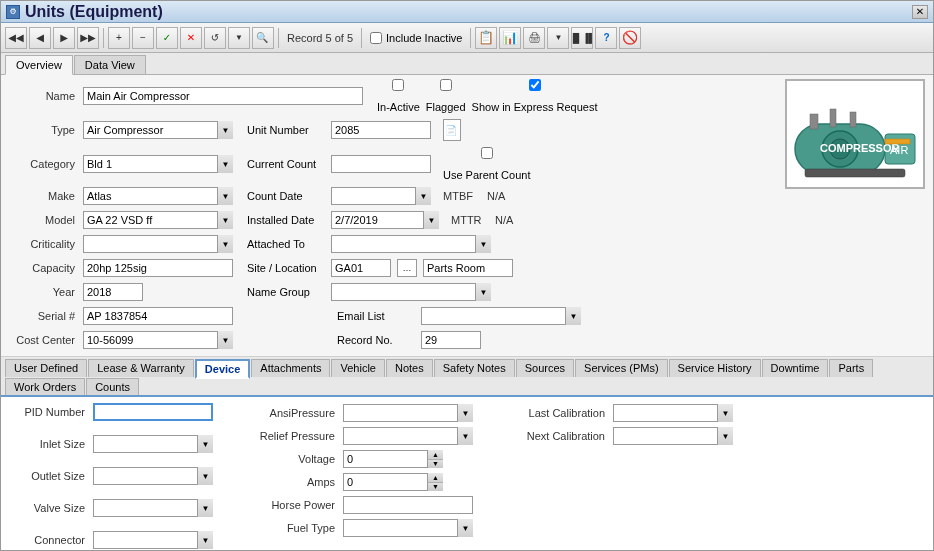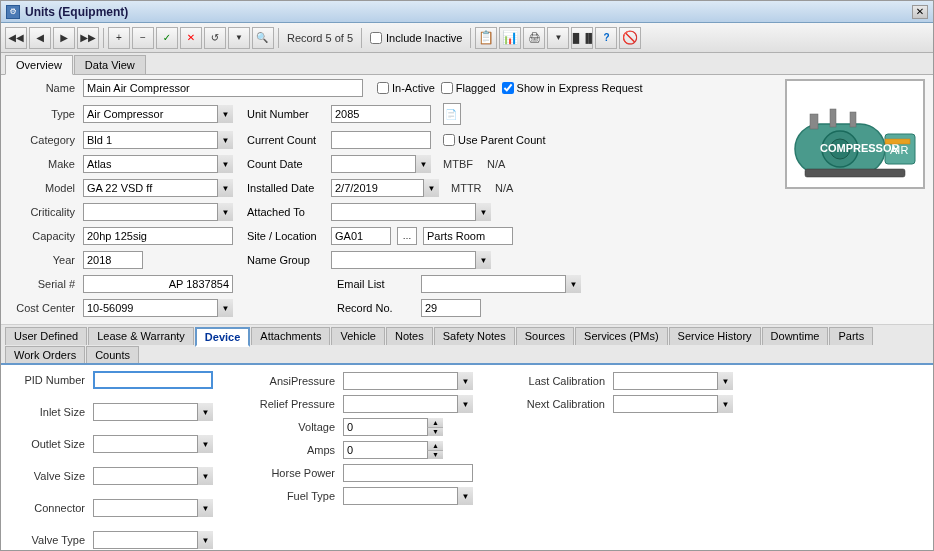--- a/index.html
+++ b/index.html
@@ -3,21 +3,21 @@
   <meta charset="utf-8">
   <style>
     * { box-sizing: border-box; margin: 0; padding: 0; font-family: 'Segoe UI', Tahoma, sans-serif; font-size: 11px; }
     body { background: #f0f0f0; width: 934px; height: 551px; overflow: hidden; }
     
     .window { background: #f0f0f0; width: 934px; height: 551px; border: 1px solid #999; display: flex; flex-direction: column; }
     
     
     .title-bar { background: linear-gradient(to bottom, #dce9f5, #b8d0e8); border-bottom: 1px solid #7a9fc0; padding: 3px 5px; display: flex; align-items: center; gap: 5px; height: 22px; }
     .title-bar-icon { width: 14px; height: 14px; background: #4a7ab5; border: 1px solid #2a5a95; display: flex; align-items: center; justify-content: center; color: white; font-size: 8px; }
-    .title-bar-text { font-size: 12px; font-weight: bold; color: #1a1a4a; flex: 1; }
+    .title-bar-text { font-size: 16px; font-weight: bold; color: #1a1a4a; flex: 1; }
     .title-bar-close { width: 16px; height: 14px; background: linear-gradient(to bottom, #e8e8e8, #c8c8c8); border: 1px solid #999; display: flex; align-items: center; justify-content: center; font-size: 10px; cursor: pointer; }
     
     
     .toolbar { background: linear-gradient(to bottom, #f5f5f5, #e0e0e0); border-bottom: 1px solid #b0b0b0; padding: 2px 4px; display: flex; align-items: center; gap: 2px; height: 30px; }
     .toolbar-btn { width: 22px; height: 22px; background: linear-gradient(to bottom, #f8f8f8, #e0e0e0); border: 1px solid #b0b0b0; display: flex; align-items: center; justify-content: center; cursor: pointer; font-size: 10px; color: #333; }
     .toolbar-separator { width: 1px; height: 20px; background: #b0b0b0; margin: 0 2px; }
     .toolbar-label { font-size: 11px; color: #333; padding: 0 4px; }
     .toolbar-checkbox-area { display: flex; align-items: center; gap: 4px; padding: 0 4px; }
     .toolbar-checkbox { width: 12px; height: 12px; border: 1px solid #999; background: white; }
     
@@ -27,21 +27,21 @@
     .top-tab.active { background: #f5f5f5; border-bottom: 1px solid #f5f5f5; margin-bottom: -1px; }
     
     
     .content { flex: 1; display: flex; flex-direction: column; background: #f5f5f5; overflow: hidden; }
     .form-row { display: flex; align-items: center; margin-bottom: 3px; gap: 4px; }
     .form-label { color: #333; min-width: 70px; text-align: right; padding-right: 4px; }
     .form-input { height: 18px; border: 1px solid #999; background: white; padding: 1px 3px; font-size: 11px; }
     .select-wrapper { position: relative; display: inline-flex; }
     .select-wrapper .dd-arrow { position: absolute; right: 0; top: 0; width: 16px; height: 18px; background: linear-gradient(to bottom, #e8e8e8, #d0d0d0); border-left: 1px solid #999; display: flex; align-items: center; justify-content: center; font-size: 8px; pointer-events: none; }
     
-    .checkbox-label { display: flex; align-items: center; gap: 3px; }
+    .checkbox-label { display: flex; align-items: center; gap: 10px; flex-direction: column; }
     .checkbox-label input[type=checkbox] { width: 12px; height: 12px; }
     
     
     .image-box { width: 140px; height: 110px; border: 2px solid #b0b0b0; background: white; display: flex; align-items: center; justify-content: center; margin-left: 8px; flex-shrink: 0; }
     
     
     .sub-tabs { display: flex; flex-wrap: wrap; border-bottom: 2px solid #6699cc; background: #e8e8e8; padding: 2px 4px 0; gap: 1px; }
     .sub-tab { padding: 2px 8px; border: 1px solid #b0b0b0; border-bottom: none; cursor: pointer; font-size: 11px; background: #d8d8d8; white-space: nowrap; }
     .sub-tab.active { background: white; border: 2px solid #6699cc; border-bottom: 2px solid white; margin-bottom: -2px; color: #003399; font-weight: bold; }
     
@@ -227,21 +227,21 @@
           <input type="text" class="form-input" style="width: 60px;" value="2018">
           <span style="margin-left:10px; min-width:80px; margin-left:100px;">Name Group</span>
           <div class="select-wrapper">
             <input type="text" class="form-input" style="width: 160px; padding-right: 18px;">
             <div class="dd-arrow">▼</div>
           </div>
         </div>
 
         <div class="form-row">
           <span class="form-label">Serial #</span>
-          <input type="text" class="form-input" style="width: 150px; text-align: right;" value="AP 1837854">
+          <input type="text" class="form-input" style="width: 150px;" value="AP 1837854">
           <span style="margin-left:10px; min-width:80px; margin-left:100px;">Email List</span>
           <div class="select-wrapper">
             <input type="text" class="form-input" style="width: 160px; padding-right: 18px;">
             <div class="dd-arrow">▼</div>
           </div>
         </div>
 
         <div class="form-row">
           <span class="form-label">Cost Center</span>
           <div class="select-wrapper">

